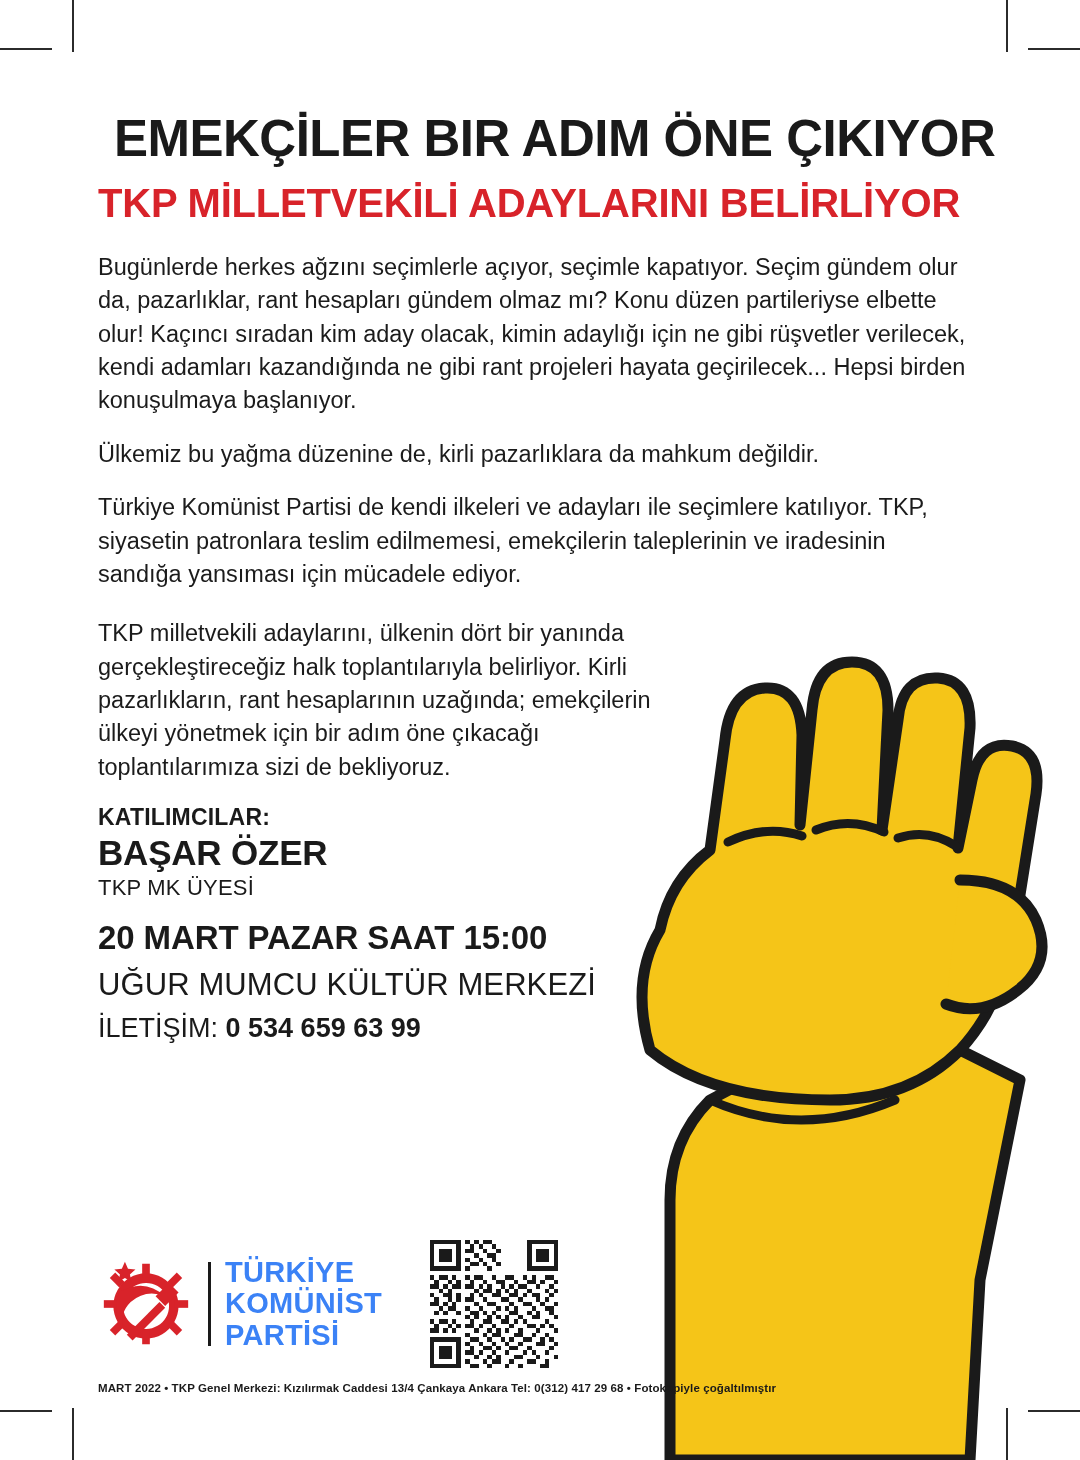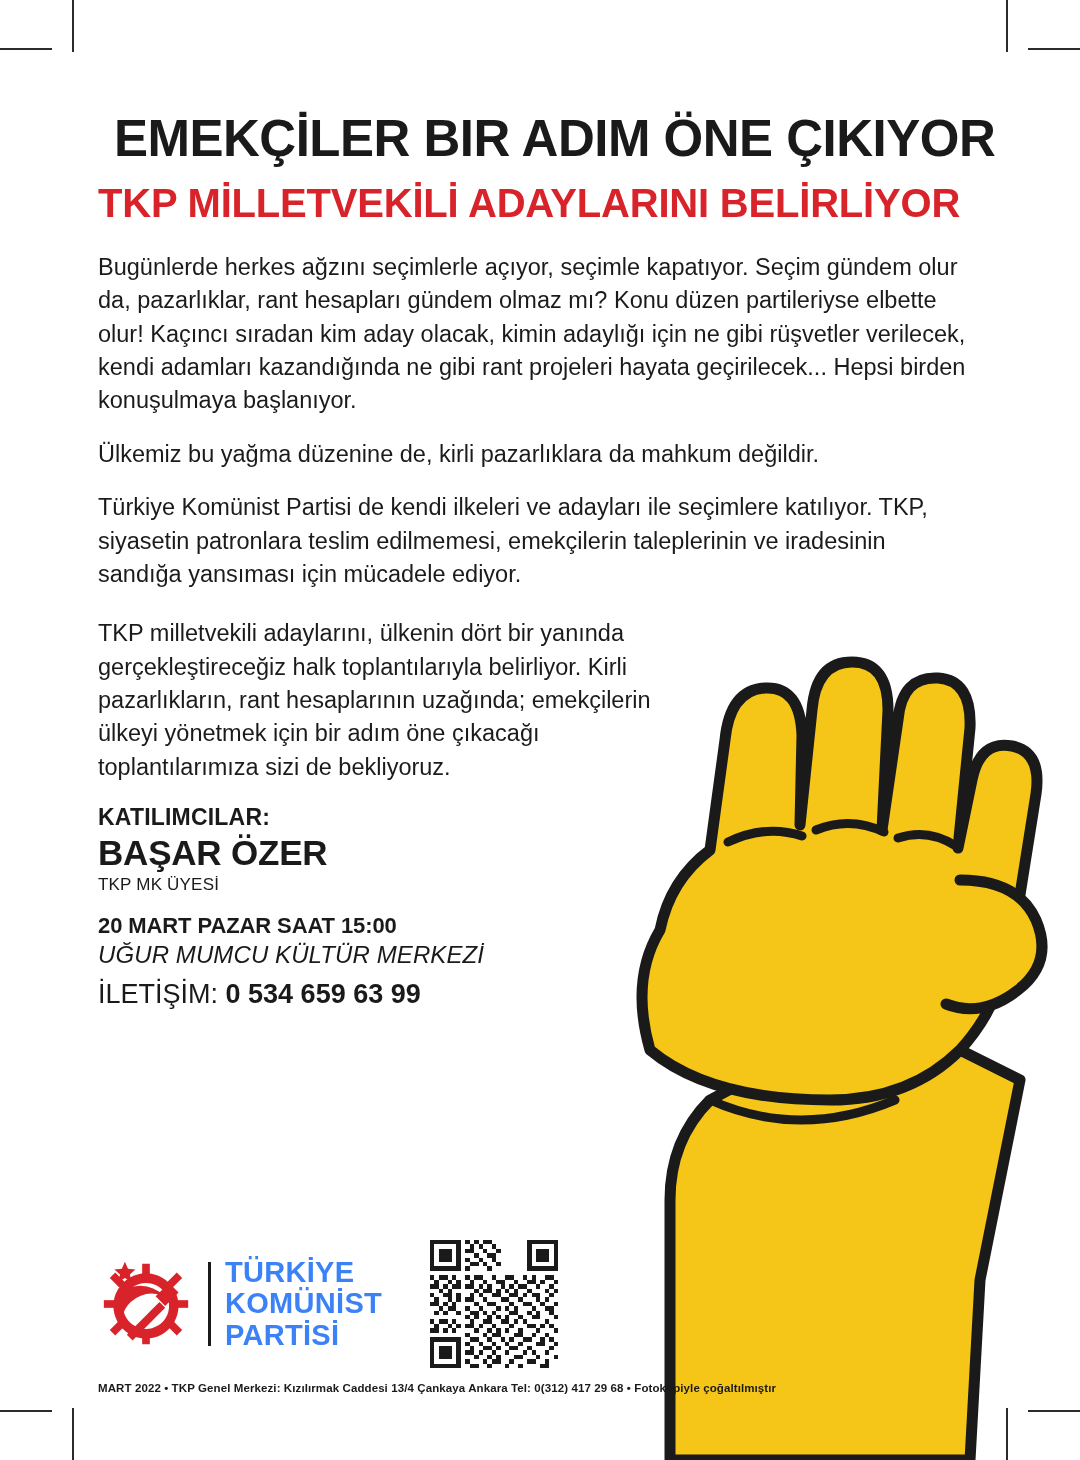--- a/index.html
+++ b/index.html
@@ -92,37 +92,36 @@
     letter-spacing: 0.2px;
     margin: 10px 0 2px 0;
   }
   .name-big {
     font-size: 35px;
     font-weight: 700;
     letter-spacing: -0.2px;
     margin: 0 0 2px 0;
   }
   .role {
-    font-size: 17px;
+    font-size: 22px;
     font-weight: 500;
     letter-spacing: 0.2px;
     margin: 0 0 12px 0;
   }
   .datetime {
-    font-size: 22px;
+    font-size: 33px;
     font-weight: 700;
     letter-spacing: -0.1px;
-    margin: 18px 0 2px 0;
+    margin: 18px 0 10px 0;
   }
   .venue {
-    font-size: 24px;
+    font-size: 31px;
     font-weight: 500;
     letter-spacing: 0.1px;
     margin: 0 0 2px 0;
-    font-style: italic;
   }
   .contact {
     font-size: 27px;
     font-weight: 500;
     margin: 10px 0 0 0;
   }
   .contact b { font-weight: 700; }
 
   
   .footer {

